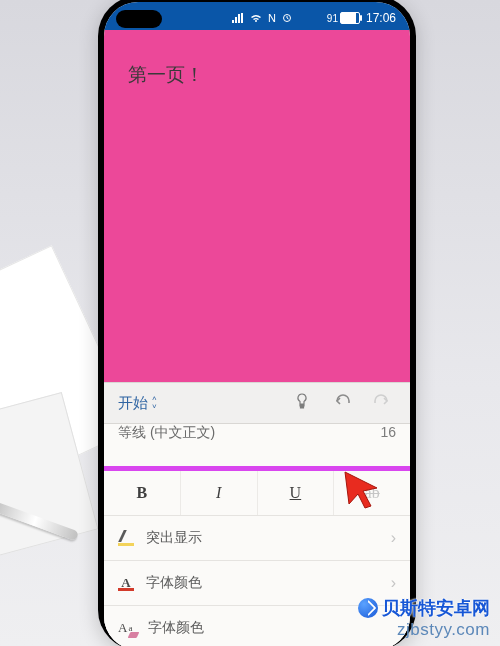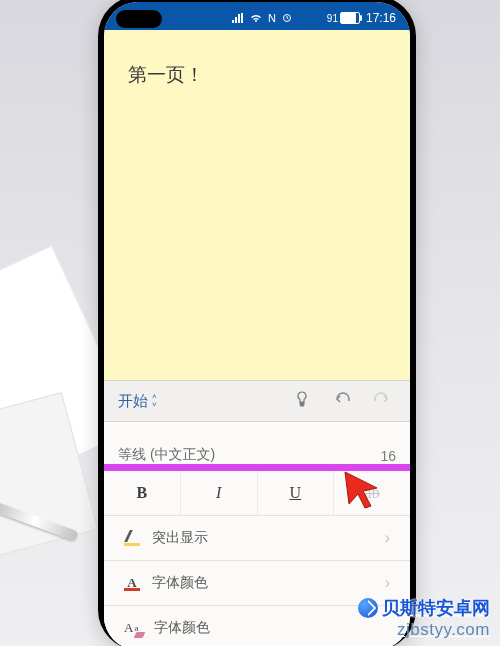--- a/index.html
+++ b/index.html
@@ -99,21 +99,21 @@
     z-index: 5;
   }
   .status-item { display:inline-flex; align-items:center; gap:2px; }
   .bat-box { display:inline-block; width:18px; height:10px; border:1px solid #fff; border-radius:2px; position:relative; }
   .bat-box::after { content:''; position:absolute; right:-3px; top:2px; width:2px; height:6px; background:#fff; border-radius:1px;}
   .bat-fill { display:block; height:100%; width:85%; background:#fff;}
 
   
   .docarea {
     flex: 1;
-    background: #fef9c3;
+    background: #ec4899;
     position: relative;
     padding: 32px 24px;
     box-sizing: border-box;
   }
   .doc-title {
     font-size: 19px;
     color: #3a3a3a;
     margin-bottom: 18px;
   }
   .sel-block {
@@ -170,24 +170,24 @@
     width: 40px; text-align:center; color:#6b6b6b;
   }
   .undo, .redo {
     width: 40px; text-align:center; color:#9b9b9b;
   }
   .redo { color:#cfcfcf; }
 
   .font-row {
     height: 42px;
     display:flex;
-    align-items:flex-end;
+    align-items:flex-start;
     padding: 0 14px;
     background: #fbfaf8;
-    border-bottom: 7px solid #d946ef;
+    border-bottom: 5px solid #d946ef;
     font-size: 14px;
     color: #6b6b6b;
   }
   .font-name { flex:1; }
   .font-size { color:#7c7c7c; }
 
   .style-row {
     height: 44px;
     display:flex;
     align-items:stretch;
@@ -207,21 +207,21 @@
   .style-cell:last-child { border-right:none; }
   .bold { font-weight: bold; }
   .italic { font-style: italic; font-family: serif; }
   .underline { text-decoration: underline; }
   .strike { text-decoration: line-through; color:#c5c5c5;text-align:center; }
 
   .option-row {
     height: 44px;
     display:flex;
     align-items:center;
-    padding: 0 20px;
+    padding: 0 14px;
     background: #fbfaf8;
     border-bottom: 1px solid #e5e3e0;
     font-size: 14px;
     color: #595959;
     gap: 12px;
   }
   .option-row .chev {
     color: #c5c5c5;
     font-size: 16px;
   }
@@ -269,21 +269,20 @@
   }
   .cursor svg { position:absolute; left:0; top:0; }
 
   
   .watermark {
     position: absolute;
     right: 10px;
     bottom: 6px;
     text-align: right;
     color: #fff;
-    text-decoration: underline;
   }
   .wm-row1 {
     font-size: 18px;
     font-weight: bold;
     display:flex;
     align-items:center;
     justify-content:flex-end;
     gap:4px;
     color:#1757d6;
     text-shadow: 0 0 2px #fff, 0 0 2px #fff;
@@ -334,21 +333,21 @@
               <circle cx="5" cy="5" r="3.5" fill="none" stroke="#fff" stroke-width="1"></circle>
               <path d="M5 3v2l1.5 1" stroke="#fff" stroke-width="1" fill="none"></path>
             </svg>
         </span>
         <span class="status-item">
           <span style="font-size:10px;margin-left:29px;">91</span>
           <span class="bat-box">
               <span class="bat-fill"></span>
             </span>
         </span>
-        <span class="status-item" style="font-size:12px;">17:16</span>
+        <span class="status-item" style="font-size:12px;">17:06</span>
       </div>
 
       <div class="docarea">
         <div class="doc-title">第一页！</div>
       </div>
 
       <div class="panel">
         <div class="panel-top">
           <div class="begin-btn">
             <span>开始</span>

